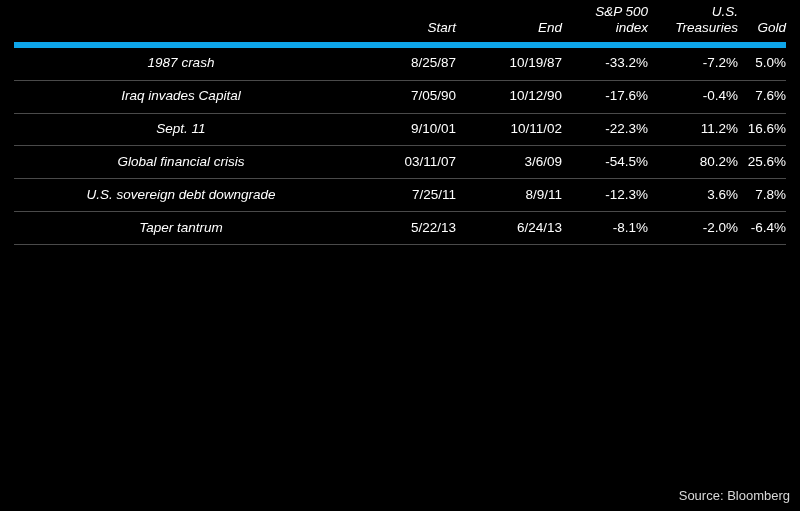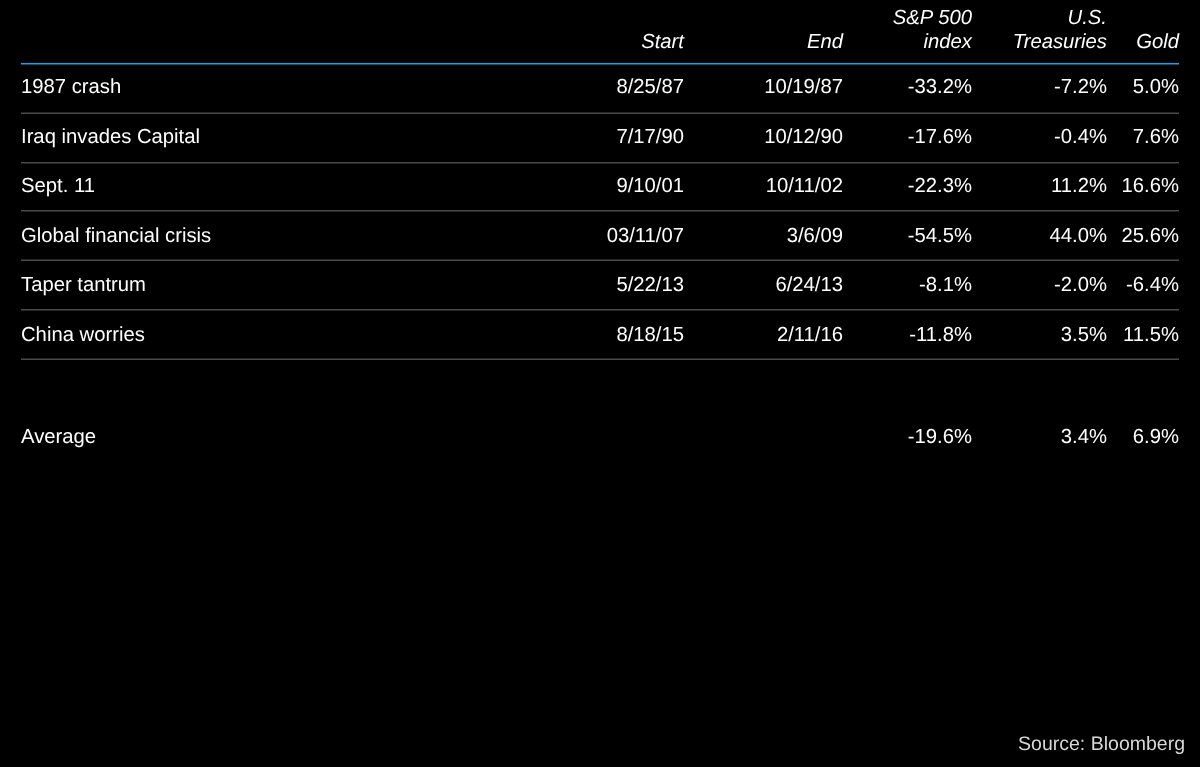--- a/index.html
+++ b/index.html
@@ -42,33 +42,34 @@
     color: #ffffff;
     text-align: right;
     vertical-align: bottom;
     padding: 0 0 6px 0;
     line-height: 1.18;
   }
   thead th.event-head {
     text-align: left;
   }
   thead tr th {
-    border-bottom: 1px solid #0ea5e9;
+    border-bottom: 6px solid #0ea5e9;
   }
   tbody td {
     font-size: 13.5px;
     color: #ffffff;
     text-align: right;
     padding: 8.5px 0 8.5px 0;
     border-bottom: 1px solid #4a4a4a;
     white-space: nowrap;
     line-height: 1.1;
   }
   tbody td.event {
-    text-align: left;
+    text-align: center;
+    font-style: italic;
   }
   tbody tr.spacer-row td {
     border-bottom: none;
     height: 34px;
     padding: 0;
   }
   tbody tr.average-row td {
     border-bottom: none;
     padding-top: 10px;
     padding-bottom: 6px;
@@ -117,21 +118,21 @@
         <td class="event">1987 crash</td>
         <td>8/25/87</td>
         <td>10/19/87</td>
         <td>-33.2%</td>
         <td>-7.2%</td>
         <td>5.0%</td>
       </tr>
 
       <tr>
         <td class="event">Iraq invades Capital</td>
-        <td>7/17/90</td>
+        <td>7/05/90</td>
         <td>10/12/90</td>
         <td>-17.6%</td>
         <td>-0.4%</td>
         <td>7.6%</td>
       </tr>
 
 
 
       <tr>
         <td class="event">Sept. 11</td>
@@ -140,60 +141,52 @@
         <td>-22.3%</td>
         <td>11.2%</td>
         <td>16.6%</td>
       </tr>
 
       <tr>
         <td class="event">Global financial crisis</td>
         <td>03/11/07</td>
         <td>3/6/09</td>
         <td>-54.5%</td>
-        <td>44.0%</td>
+        <td>80.2%</td>
         <td>25.6%</td>
       </tr>
 
 
+      <tr>
+        <td class="event">U.S. sovereign debt downgrade</td>
+        <td>7/25/11</td>
+        <td>8/9/11</td>
+        <td>-12.3%</td>
+        <td>3.6%</td>
+        <td>7.8%</td>
+      </tr>
 
       <tr>
         <td class="event">Taper tantrum</td>
         <td>5/22/13</td>
         <td>6/24/13</td>
         <td>-8.1%</td>
         <td>-2.0%</td>
         <td>-6.4%</td>
       </tr>
 
-      <tr>
-        <td class="event">China worries</td>
-        <td>8/18/15</td>
-        <td>2/11/16</td>
-        <td>-11.8%</td>
-        <td>3.5%</td>
-        <td>11.5%</td>
-      </tr>
 
       <tr class="spacer-row">
         <td></td>
         <td></td>
         <td></td>
         <td></td>
         <td></td>
         <td></td>
       </tr>
 
-      <tr class="average-row">
-        <td class="event">Average</td>
-        <td></td>
-        <td></td>
-        <td>-19.6%</td>
-        <td>3.4%</td>
-        <td>6.9%</td>
-      </tr>
 
     </tbody>
   </table>
 
   <div class="source">Source: Bloomberg</div>
 
 </div>
 
 </body></html>

